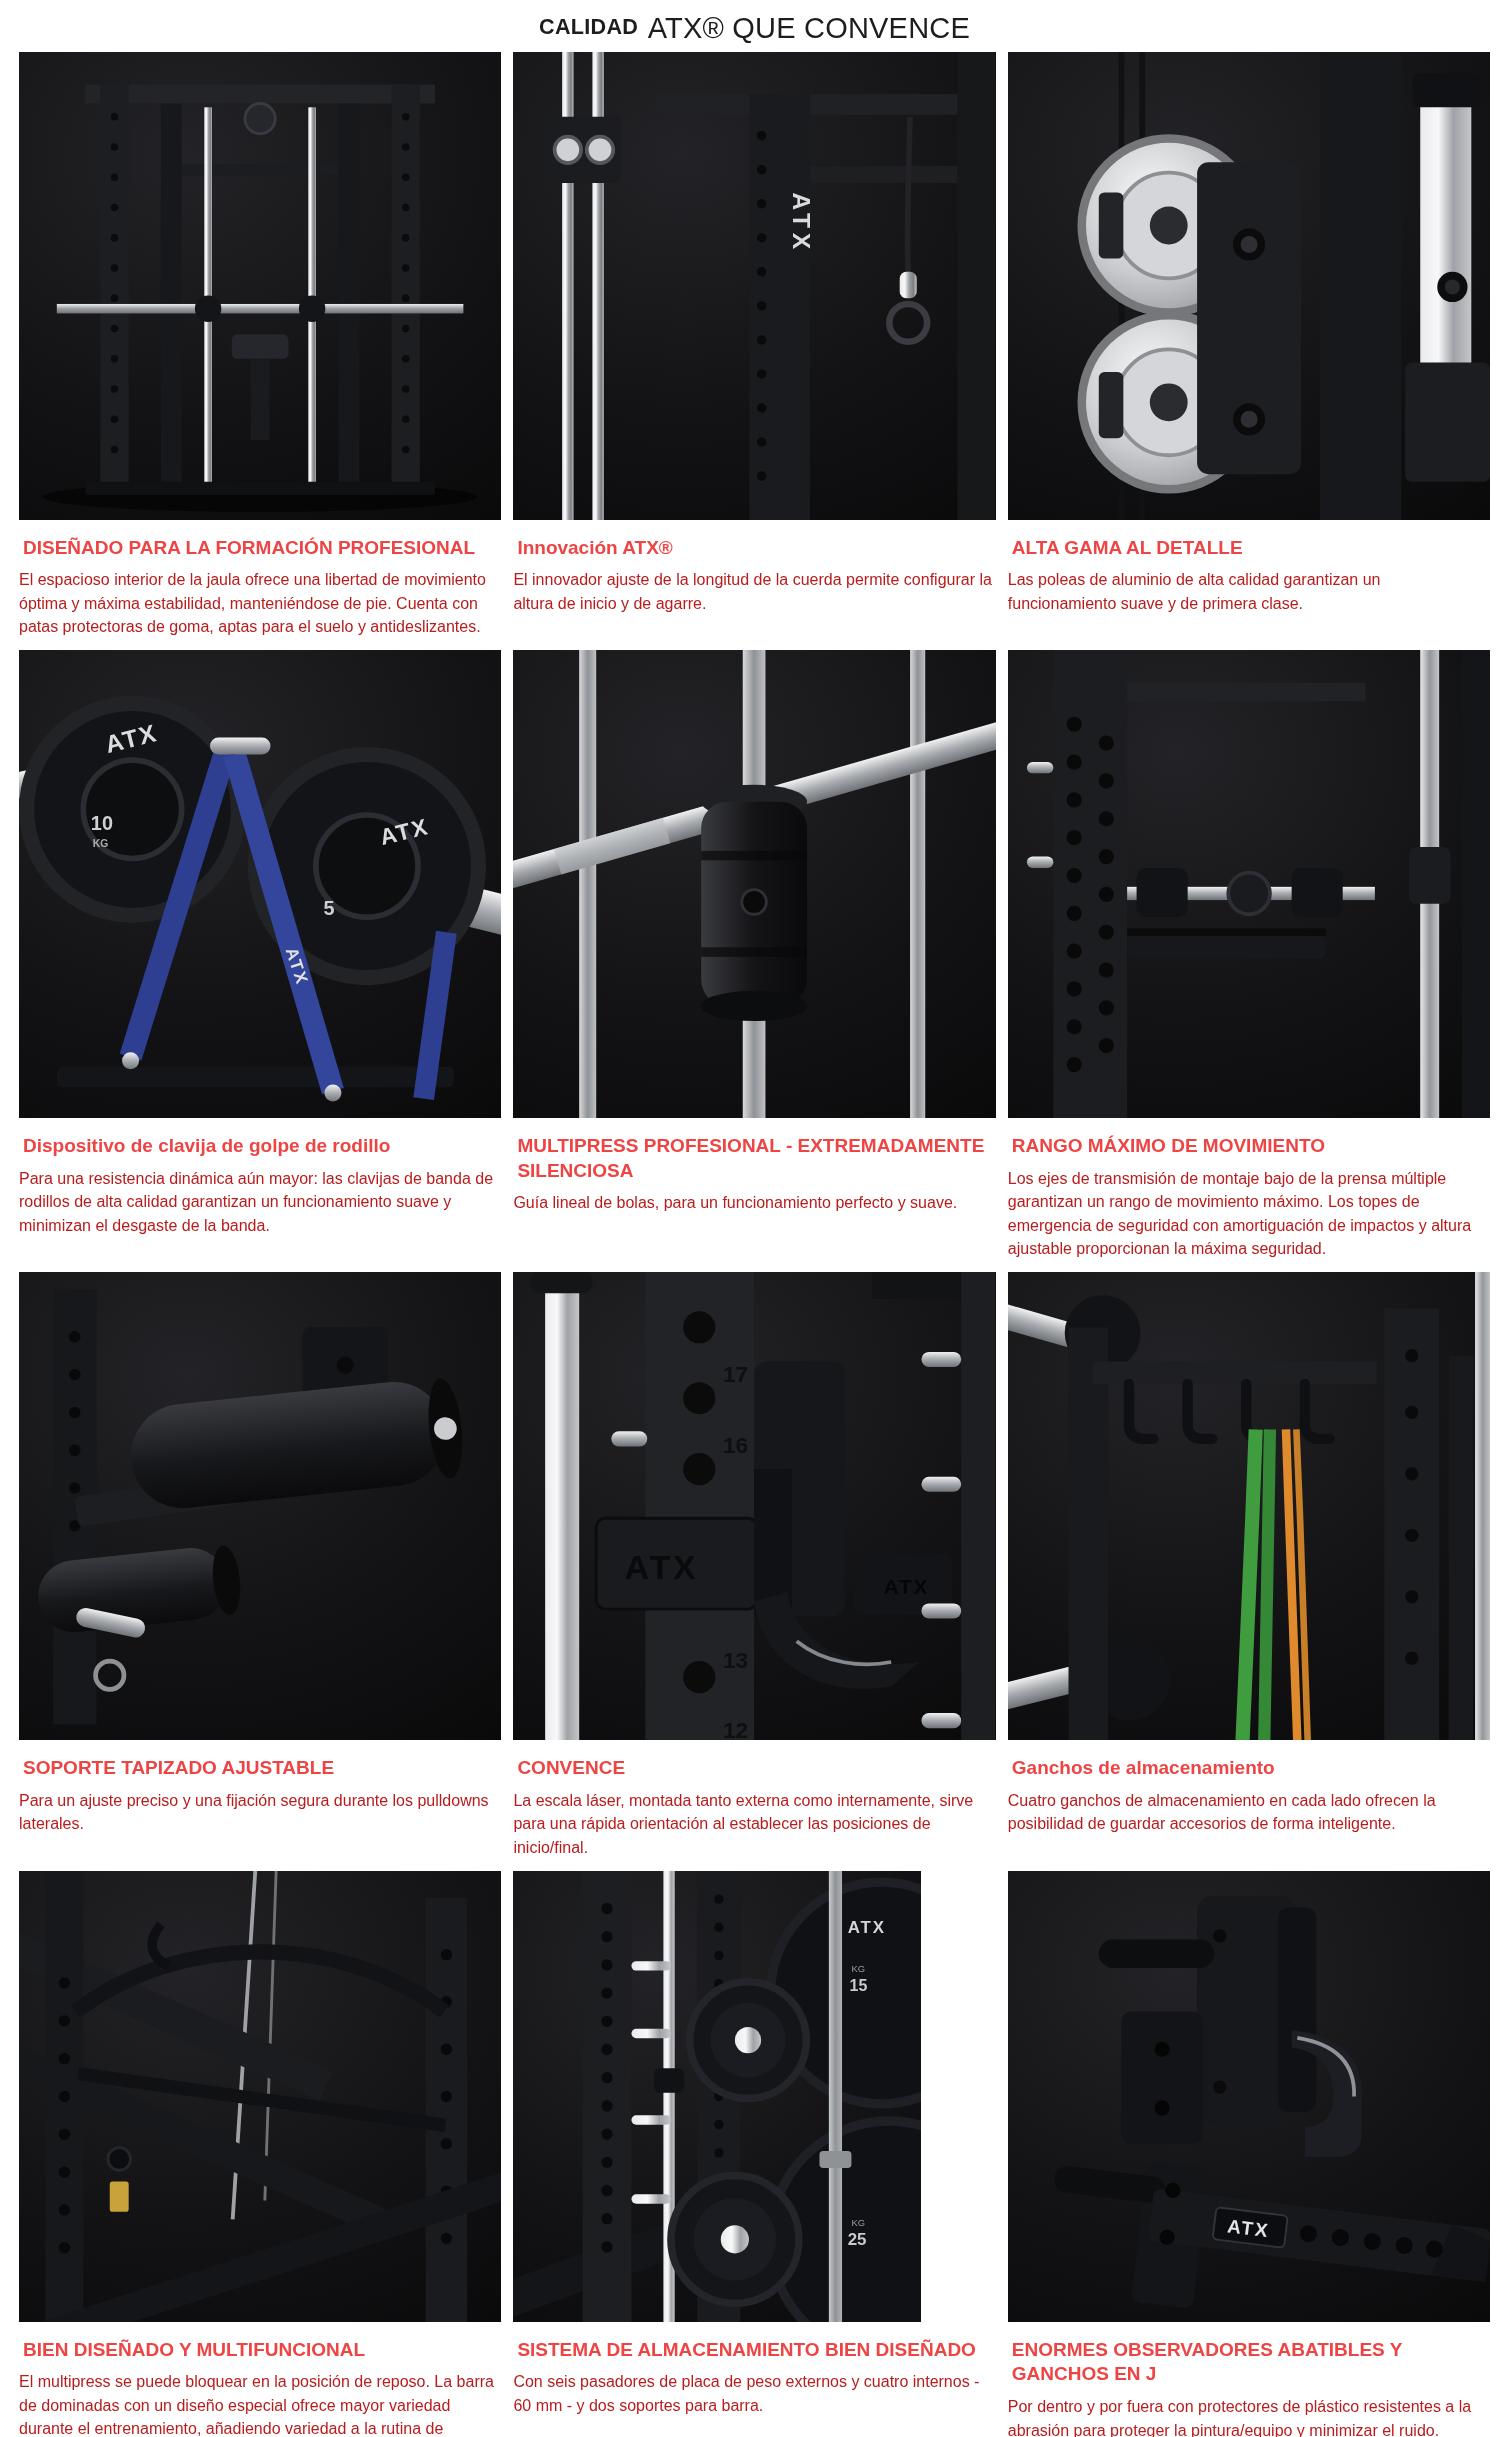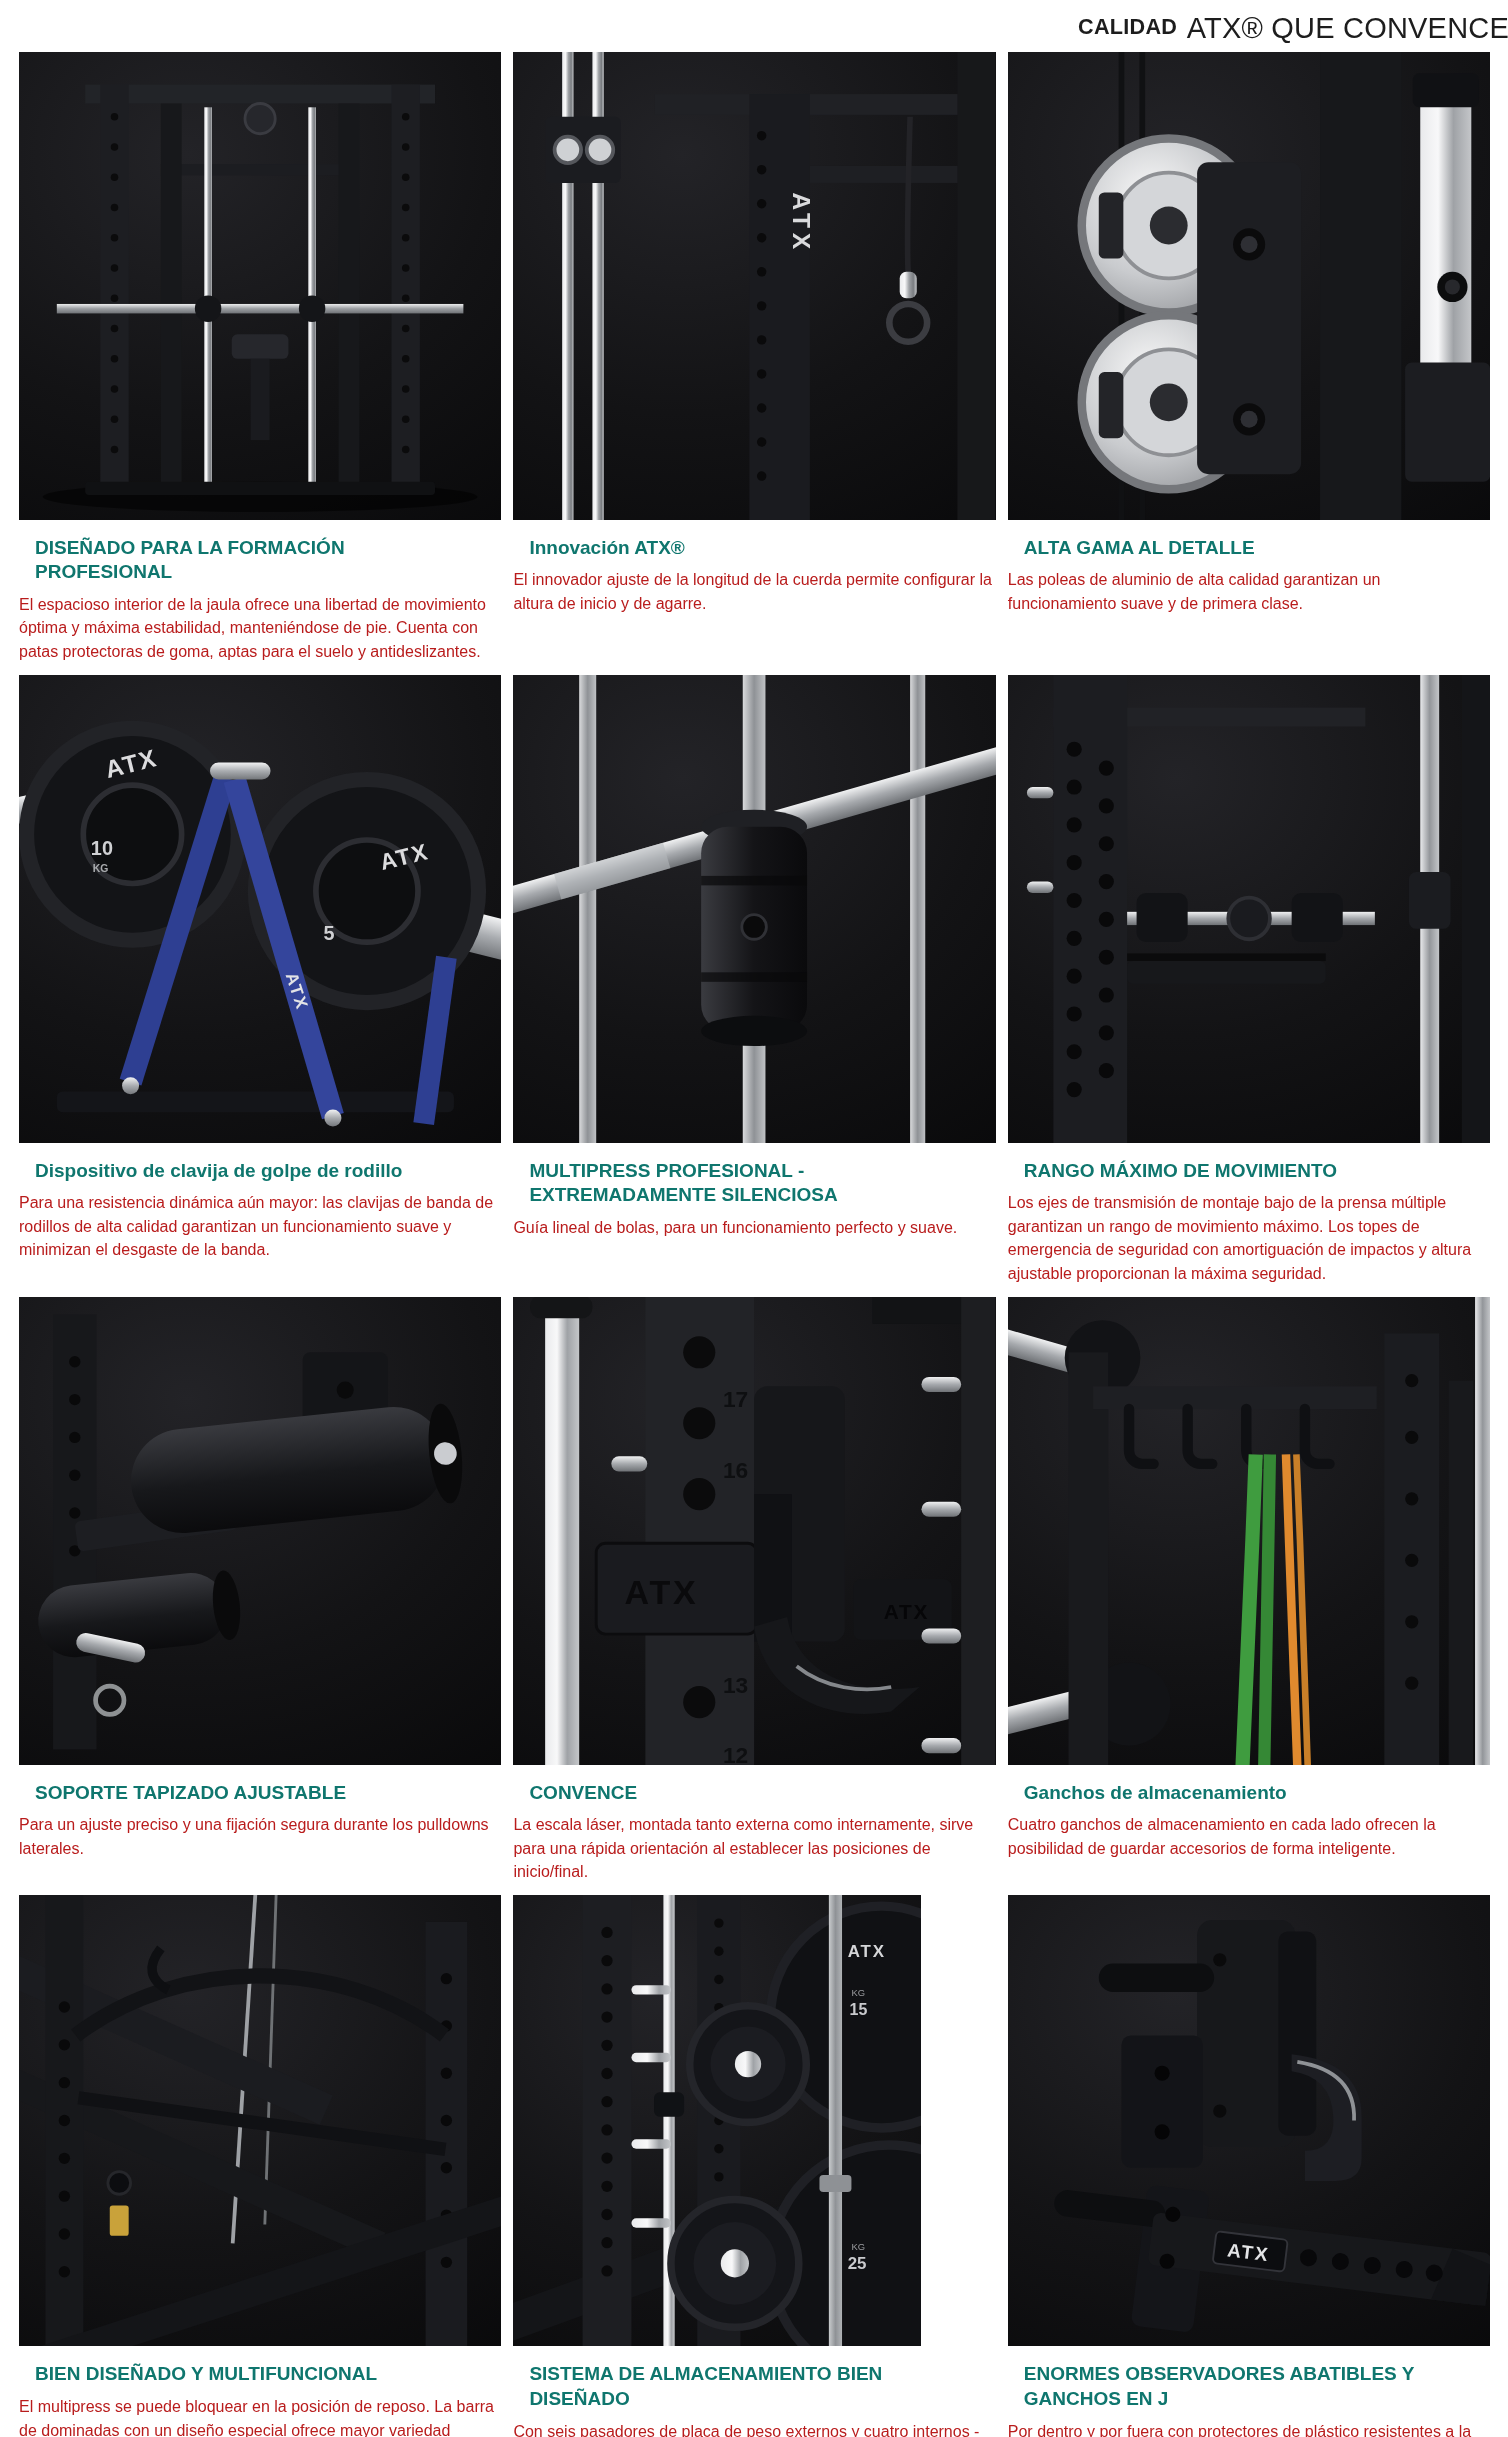--- a/index.html
+++ b/index.html
@@ -1,33 +1,33 @@
 <!DOCTYPE html>
 <html style="font-size:15px"><head>
 <meta charset="utf-8">
 <style>
   html,body { margin:0; padding:0; background:#ffffff; }
   body { width:1509px; font-family:"Liberation Sans", sans-serif; -webkit-font-smoothing:antialiased; }
 
-  .title-row { display:flex; justify-content:flex-end; align-items:flex-start; gap:9.4px; padding:14px 0 8.5px; }
+  .title-row { display:flex; justify-content:center; align-items:flex-start; gap:9.4px; padding:14px 0 8.5px; }
   .title-small { font-size:21.6px; font-weight:bold; color:#1d1d1d; letter-spacing:0.3px; margin-top:1.9px; line-height:1; }
   .title-large { font-size:29px; font-weight:normal; color:#1d1d1d; letter-spacing:0.2px; line-height:1; }
 
   .grid { display:grid; grid-template-columns:repeat(3,1fr); column-gap:12.2px; padding:0 19px; }
   .card { margin-bottom:11.3px; }
   .ph {
     width:100%; height:468px; overflow:hidden; position:relative;
     background: radial-gradient(130% 115% at 35% 22%, #232327 0%, #131315 48%, #060607 100%);
   }
   .card.short .ph { height:451px; }
   .card.narrow .ph { width:408px; }
   svg.scene { width:100%; height:100%; display:block; }
   svg text { font-family:"Liberation Sans", sans-serif; }
 
-  h3.feat { margin:16px 16px 0; font-size:19px; line-height:1.3; color:#0f766e; font-weight:bold; }
+  h3.feat { margin:16px 4px 0; font-size:19px; line-height:1.3; color:#ef4444; font-weight:bold; }
   p.feat  { margin:8px 0 0; font-size:16px; line-height:1.47; color:#b91c1c; max-width:482px; }
 </style>
 </head>
 <body>
 
 <div class="title-row">
   <span class="title-small">CALIDAD</span>
   <span class="title-large">ATX® QUE CONVENCE</span>
 </div>
 

